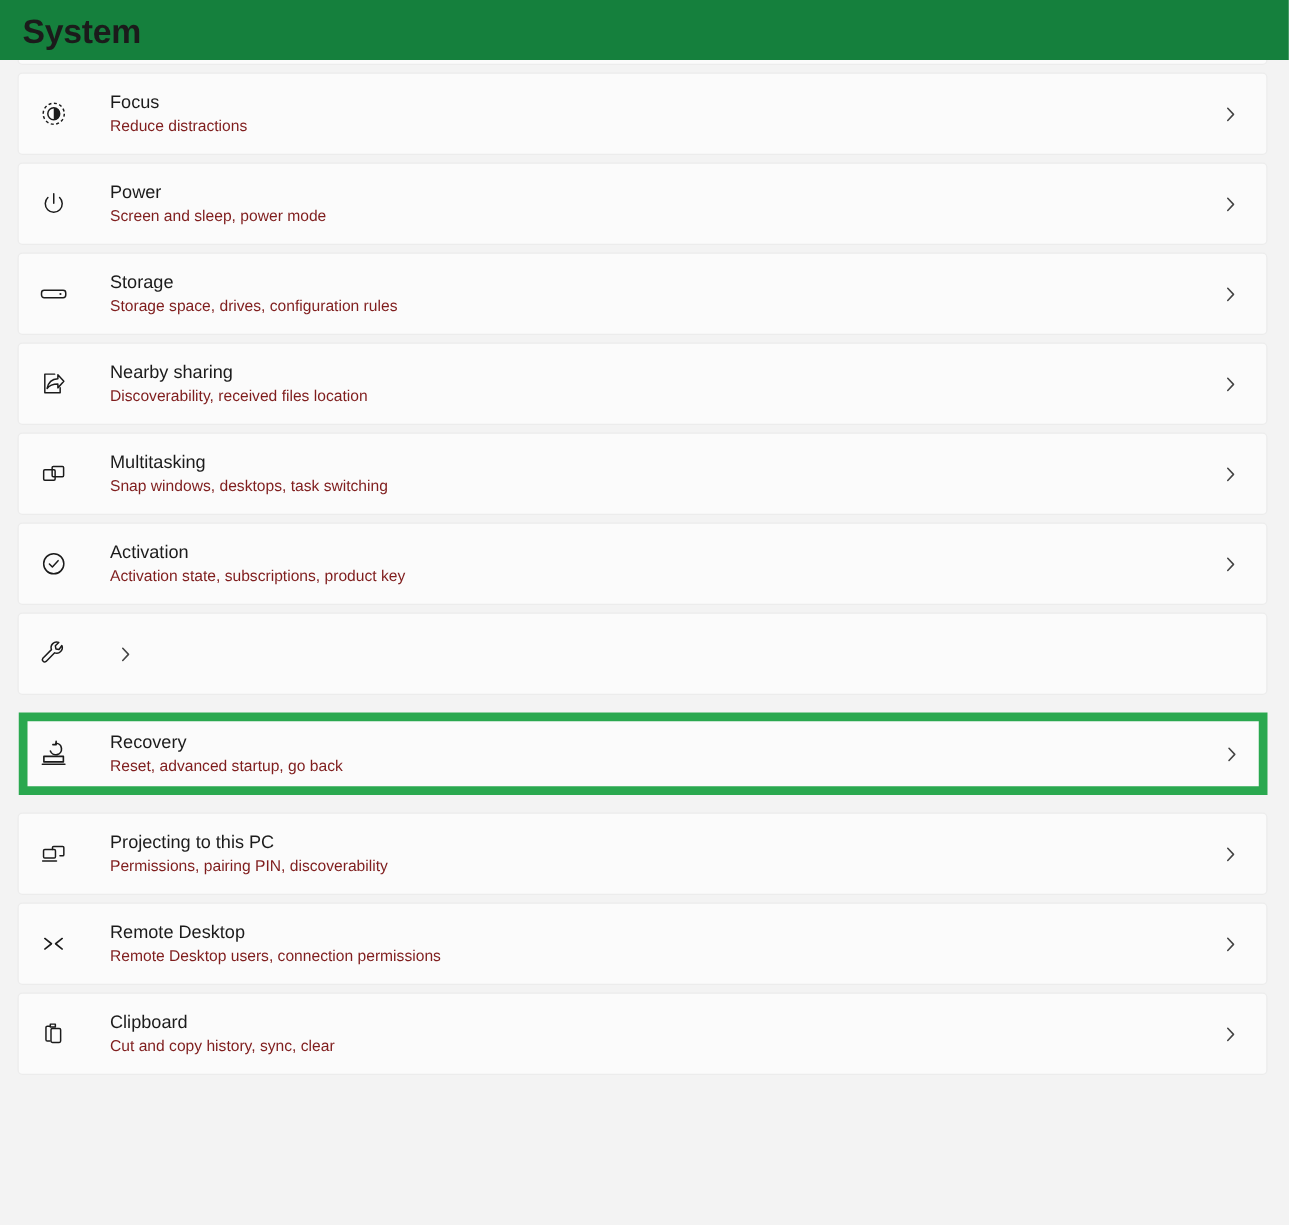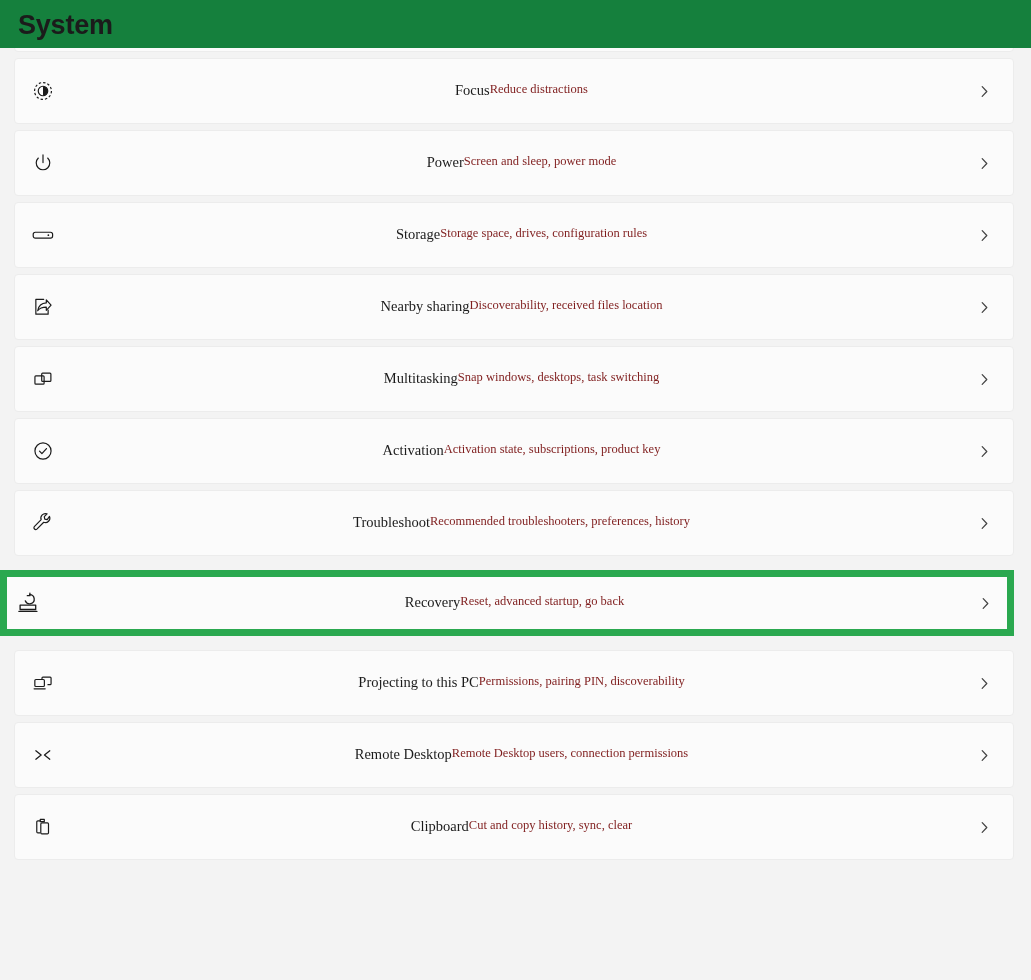--- a/index.html
+++ b/index.html
@@ -60,21 +60,21 @@
     height: 66px;
     background: #fbfbfb;
     border: 1px solid #ececec;
     border-radius: 4px;
     box-sizing: border-box;
     display: flex;
     align-items: center;
     cursor: pointer;
   }
   .setting-row.highlighted {
-    margin: 0 0 0 0;
+    margin: 0 0 0 15px;
     border: none;
     border-radius: 0;
     background: transparent;
     height: 82px;
     padding: 8px 17px 8px 0;
     box-sizing: border-box;
     display: block;
   }
   .highlight-frame {
     width: 100%;
@@ -106,23 +106,23 @@
     display: flex;
     align-items: center;
     justify-content: center;
     color: #1b1b1b;
   }
   .row-icon svg { display: block; }
 
   .row-text {
     flex: 1;
     display: flex;
+    flex-direction: column;
     justify-content: center;
     padding-left: 17px;
-    font-family: Liberation Serif, serif;
   }
   .row-title {
     font-size: 14.5px;
     color: #1b1b1b;
     line-height: 19px;
     margin-bottom: 1px;
   }
   .row-sub {
     font-size: 12.5px;
     color: #7f1d1d;
@@ -257,24 +257,20 @@
           <svg width="13" height="15" viewBox="0 0 13 15" fill="none" stroke="currentColor" stroke-width="1.25" stroke-linecap="round" stroke-linejoin="round">
             <path d="M4.2 2.6L8.8 7.5 4.2 12.4"></path>
           </svg>
         </div>
       </div>
       <div class="setting-row">
         <div class="row-icon">
           <svg width="22" height="22" viewBox="0 0 24 24" fill="none" stroke="currentColor" stroke-width="1.3" stroke-linecap="round" stroke-linejoin="round">
             <path d="M19.1 4.8a4.9 4.9 0 0 1-6.3 6.4L5.3 18.7a2 2 0 0 1-2.8-2.8l7.5-7.5a4.9 4.9 0 0 1 6.4-6.3l-3 3 .5 2.7 2.7.5z"></path>
           </svg>
-        </div>
-        <div class="row-text">
-          <div class="row-title">Troubleshoot</div>
-          <div class="row-sub">Recommended troubleshooters, preferences, history</div>
         </div>
         <div class="row-chevron">
           <svg width="13" height="15" viewBox="0 0 13 15" fill="none" stroke="currentColor" stroke-width="1.25" stroke-linecap="round" stroke-linejoin="round">
             <path d="M4.2 2.6L8.8 7.5 4.2 12.4"></path>
           </svg>
         </div>
       </div>
       <div class="setting-row highlighted">
         <div class="highlight-frame">
           <div class="row-icon">

